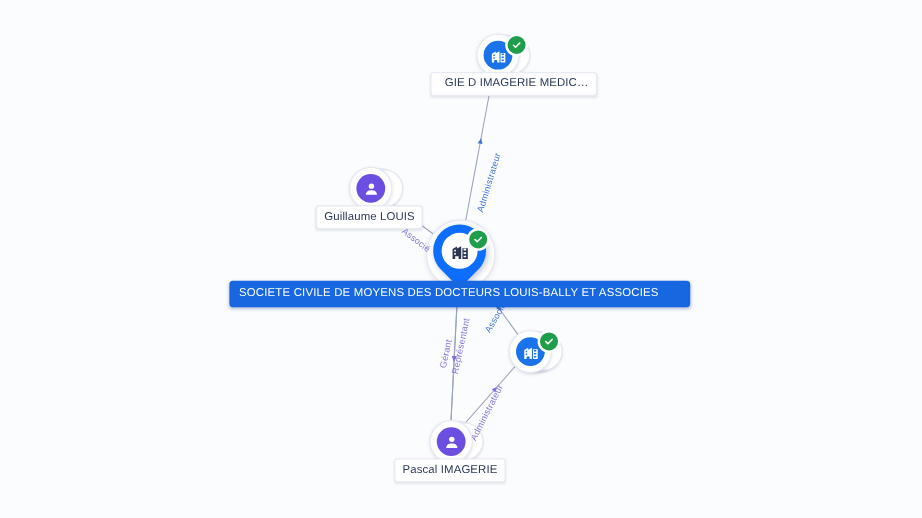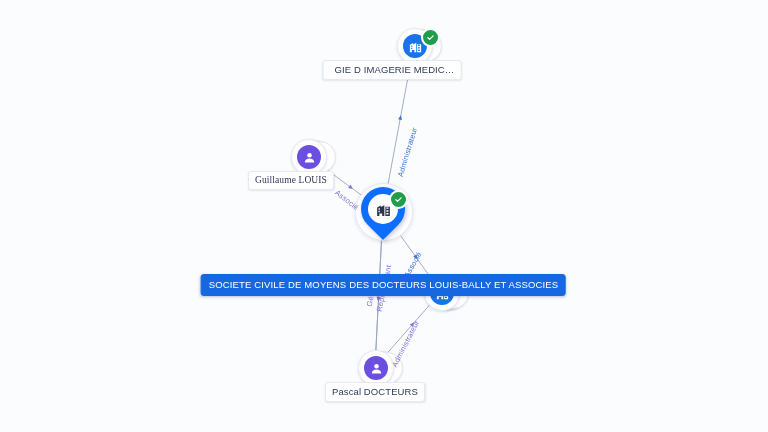--- a/index.html
+++ b/index.html
@@ -116,23 +116,22 @@
     box-shadow: 0 1px 2px rgba(30,40,80,.10);
     transform: translateX(-50%);
     z-index: 7;
   }
   .caption.selected {
     background: #1667e0;
     color: #ffffff;
     border-color: #1667e0;
     font-size: 9.5px;
     letter-spacing: .15px;
-    padding: 4px 6px 5px 7px;
+    padding: 4px 25px 5px 7px;
     box-shadow: 0 1px 3px rgba(20,50,120,.30);
-    margin-top: 40px;
   }
 
   
   .edge-label {
     position: absolute;
     white-space: nowrap;
     font-size: 7.5px;
     letter-spacing: .2px;
     transform-origin: 0 50%;
     z-index: 4;
@@ -240,17 +239,17 @@
     </div>
   <div id="labels-layer">
       <div class="edge-label blue" style="left: 400px; top: 172px; transform: rotate(-73deg);">Administrateur</div>
       <div class="edge-label purple" style="left: 336px; top: 187px; transform: rotate(38deg);">Associé</div>
       <div class="edge-label purple" style="left: 369px; top: 302px; transform: rotate(-78deg);">Gérant</div>
       <div class="edge-label purple" style="left: 379px; top: 307px; transform: rotate(-78deg);">Représentant</div>
       <div class="edge-label blue" style="left: 406px; top: 272px; transform: rotate(-60deg);">Associé</div>
       <div class="edge-label purple" style="left: 394px; top: 362px; transform: rotate(-63deg);">Administrateur</div>
     </div>
 
-<div class="caption" style="left: 392px; top: 60px; padding-left: 11px;">GIE D IMAGERIE MEDIC…</div>
-    <div class="caption" style="left: 291px; top: 171px; font-family: Liberation Serif, serif;">Guillaume LOUIS</div>
+<div class="caption" style="left: 428px; top: 60px; padding-left: 11px;">GIE D IMAGERIE MEDIC…</div>
+    <div class="caption" style="left: 308px; top: 171px;">Guillaume LOUIS</div>
     <div class="caption selected" style="left: 383px; top: 234px;">SOCIETE CIVILE DE MOYENS DES DOCTEURS LOUIS-BALLY ET ASSOCIES</div>
-    <div class="caption" style="left: 375px; top: 382px;">Pascal DOCTEURS</div>
+    <div class="caption" style="left: 375px; top: 382px;">Pascal IMAGERIE</div>
   </div>
 
 </body></html>

